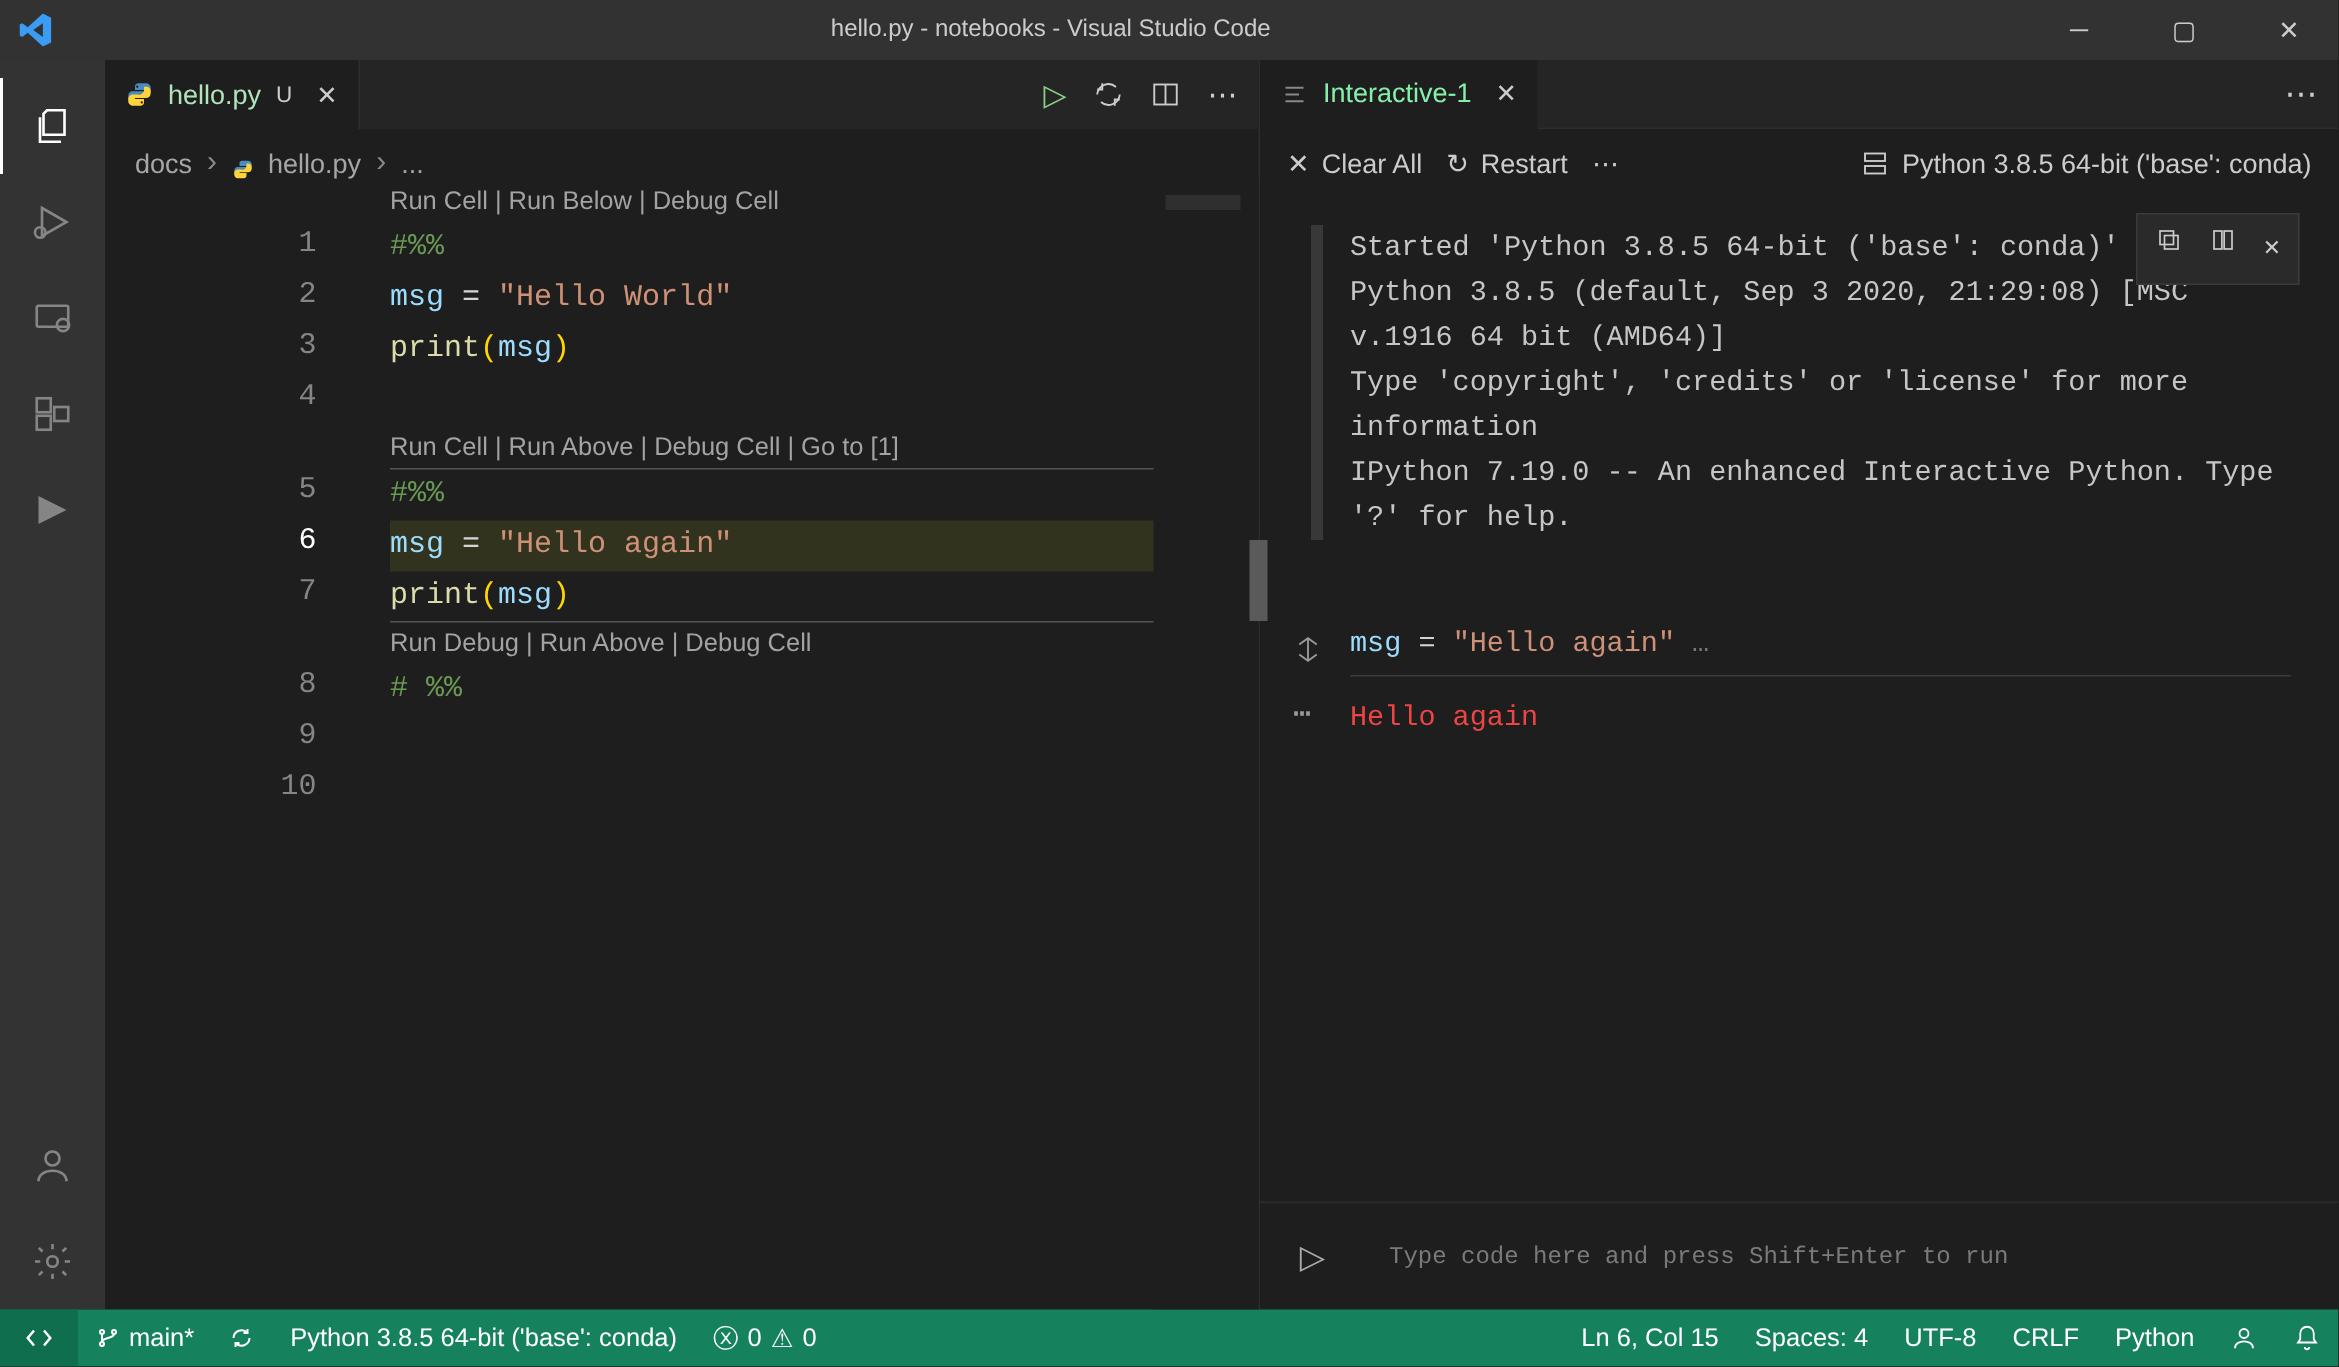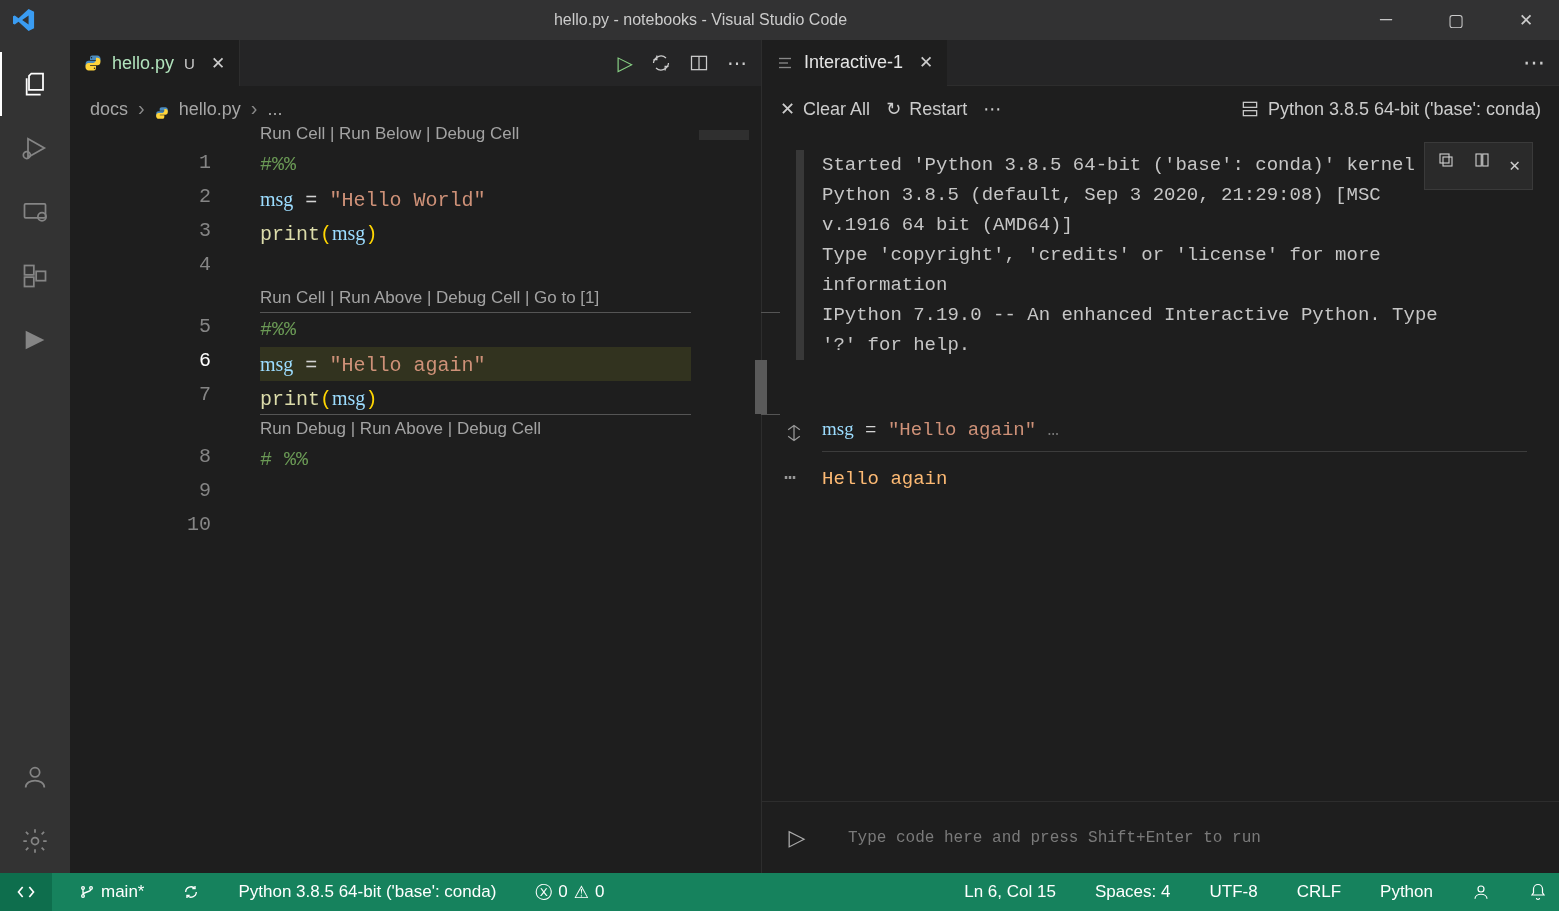--- a/index.html
+++ b/index.html
@@ -39,21 +39,21 @@
   align-items:center;
   padding-top: 12px;
   color:#858585;
 }
 .activitybar .ab-item { width:70px; height:64px; display:flex; align-items:center; justify-content:center; font-size:28px; }
 .activitybar .ab-item.active { color:#fff; border-left: 2px solid #fff; }
 .activitybar .spacer { flex:1; }
 
 .panes { flex:1; display:flex; overflow:hidden; }
 
-.editor-pane { width: 692px; background:#1e1e1e; display:flex; flex-direction:column; border-right: 1px solid #2d2d2d; }
+.editor-pane { width: 770px; background:#1e1e1e; display:flex; flex-direction:column; border-right: 1px solid #2d2d2d; }
 .tabbar { height:46px; background:#252526; display:flex; align-items:center; }
 .tab {
   height:46px; display:flex; align-items:center; gap:10px;
   padding: 0 14px; background:#1e1e1e; color:#fff;
   border-right:1px solid #2d2d2d;
 }
 .tab .pyicon { color:#4b8bbe; font-size:18px; }
 .tab .tabname { font-size:18px; color:#b1e3bc; }
 .tab .mod { color:#ccc; }
 .tab .close { color:#ccc; font-size:17px; margin-left:6px; }
@@ -68,39 +68,39 @@
 .code-area { flex:1; position:relative; font-family: Consolas,"Courier New",monospace; font-size:20px; }
 .gutter {
   position:absolute; left:0; top:0; width:165px; text-align:right;
   color:#858585; padding-right:24px; line-height:34px; padding-top:26px;
 }
 .gutter div { height:34px; }
 .codelens { color:#a3a3a3; font-size:17px; height:28px; padding-left:190px; font-family:"Segoe UI",sans-serif; line-height:28px; }
 .code-lines { padding-left:190px; padding-top:0; }
 .code-line { height:34px; line-height:34px; white-space:pre; }
 .code-line.current { background:#32331f; }
-.hl-var { color:#9cdcfe;font-family:Liberation Serif, serif; }
+.hl-var { color:#9cdcfe; }
 .hl-op { color:#d4d4d4; }
 .hl-str { color:#ce9178; }
 .hl-fn { color:#dcdcaa; }
 .hl-cmt { color:#6a9955; }
 .hl-p { color:#ffd602; }
 .cell-hr { border-top:1px solid #555; margin-left:190px; width:520px; }
 .minimap {
   position:absolute; right:0; top:0; width:70px; height:100%;
   background:#1e1e1e;
 }
 .mm-thumb { position:absolute; top:10px; left:8px; width:50px; height:10px; background:rgba(255,255,255,0.08); }
 .sash { position:absolute; right:-6px; top:240px; width:12px; height:54px; background:#5a5a5a; }
 
 .interactive-pane { flex:1; background:#1e1e1e; display:flex; flex-direction:column; }
 .int-tabbar { height:46px; background:#252526; display:flex; align-items:center; border-bottom:1px solid #2d2d2d;}
 .int-tab { height:46px; display:flex; align-items:center; gap:10px; padding:0 14px; background:#1e1e1e; color:#fff; }
 .int-tab .iicon { color:#888; font-size:18px; }
-.int-tab .tname { font-size:18px; color:#e5e5e5; }
+.int-tab .tname { font-size:18px; color:#86efac; }
 .int-tab .close { color:#ccc; font-size:17px; margin-left:6px; }
 .int-actions { margin-left:auto; padding-right:14px; color:#ccc; font-size:22px; }
 
 .int-toolbar { height:46px; display:flex; align-items:center; gap:16px; padding:0 18px; color:#ccc; font-size:18px; }
 .int-toolbar .ibtn { display:flex; align-items:center; gap:8px; }
 .int-toolbar .sep-flex { flex:1; }
 .int-toolbar .kernel { display:flex; align-items:center; gap:8px; font-size:18px; }
 
 .int-output {
   flex:1; padding: 18px 32px 18px 60px; position:relative;
@@ -112,39 +112,39 @@
 .int-output .cell-actions {
   position:absolute; right:26px; top:10px; display:flex; gap:18px;
   background:#2a2a2a; border:1px solid #3a3a3a; padding:8px 12px; color:#ccc; font-size:18px;
 }
 .int-output .in-cell { margin-top:54px; display:flex; align-items:center; gap:22px; }
 .in-cell .exec-icon { position:absolute; left:22px; color:#999; font-size:20px; }
 .in-cell .codeblock { flex:1; border-bottom:1px solid #3c3c3c; padding-bottom:6px; white-space:pre; }
 .in-cell .dots { color:#777; }
 .out-row { margin-top:12px; display:flex; align-items:center; gap:22px; }
 .out-row .dots { position:absolute; left:22px; color:#999; font-size:20px; }
-.out-row .outtext { color:#fdba74; }
+.out-row .outtext { color:#ef4444; }
 
 .int-input {
   height:72px; display:flex; align-items:center; border-top:1px solid #2d2d2d;
 }
 .int-input .runbtn { width:70px; display:flex; align-items:center; justify-content:center; color:#aaa; font-size:22px; }
 .int-input input {
   flex:1; background:transparent; border:none; outline:none;
   font-family: Consolas,"Courier New",monospace; font-size:16px; color:#ccc;
   padding:0 16px;
 }
 .int-input input::placeholder { color:#7a7a7a; }
 
 .statusbar {
   height:38px; background:#16825d; color:#fff;
   display:flex; align-items:center; font-size:17px;
 }
 .statusbar .sb-remote { width:52px; height:38px; background:#0e6e4d; display:flex; align-items:center; justify-content:center; font-size:20px;}
-.statusbar .sb-item { padding:0 12px; display:flex; align-items:center; gap:6px;margin-left:15px; }
+.statusbar .sb-item { padding:0 12px; display:flex; align-items:center; gap:6px; }
 .statusbar .sb-spacer { flex:1; }
 
 svg { display:block; }
 </style>
 </head>
 <body>
 
 <div class="titlebar">
   <span class="logo">
     <svg width="22" height="22" viewBox="0 0 24 24">

